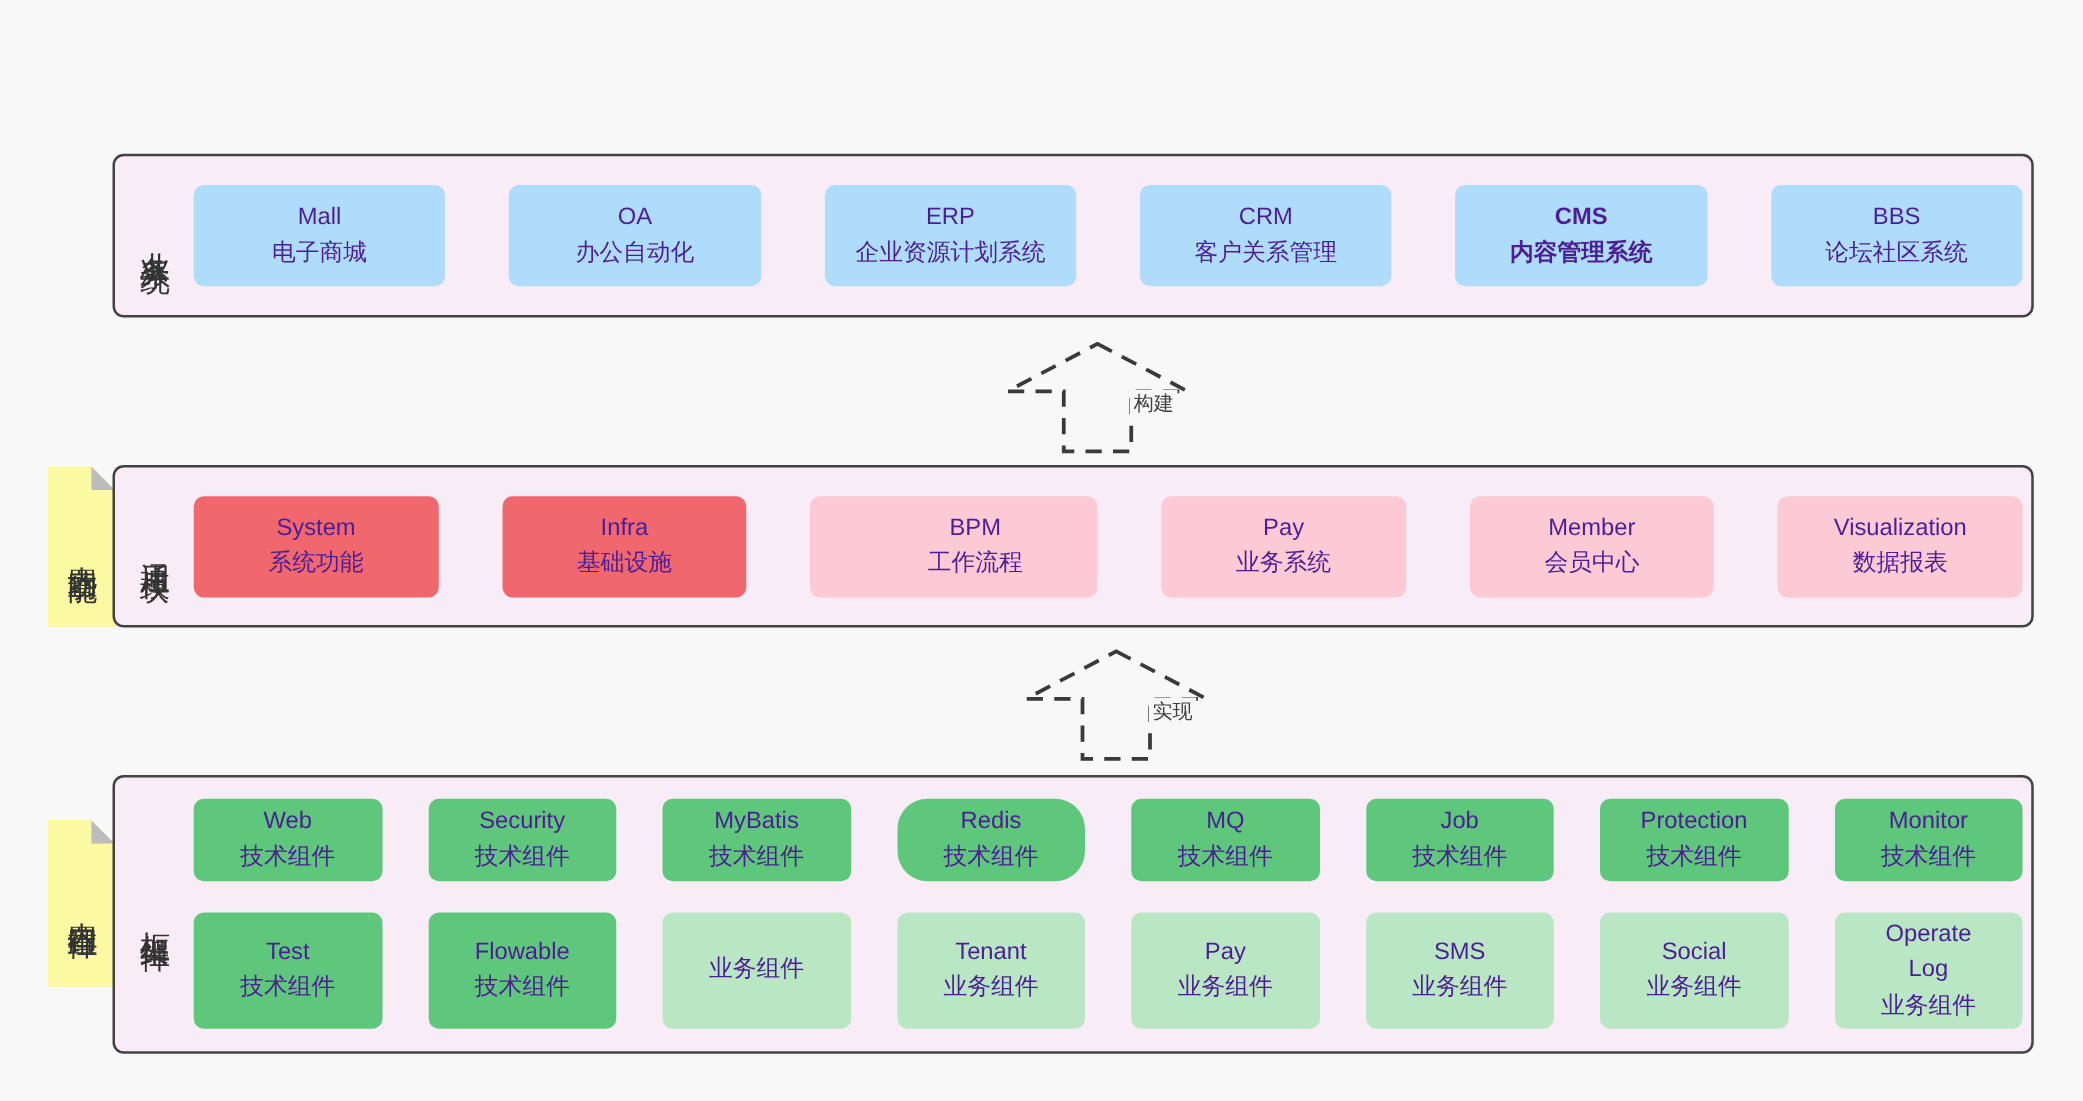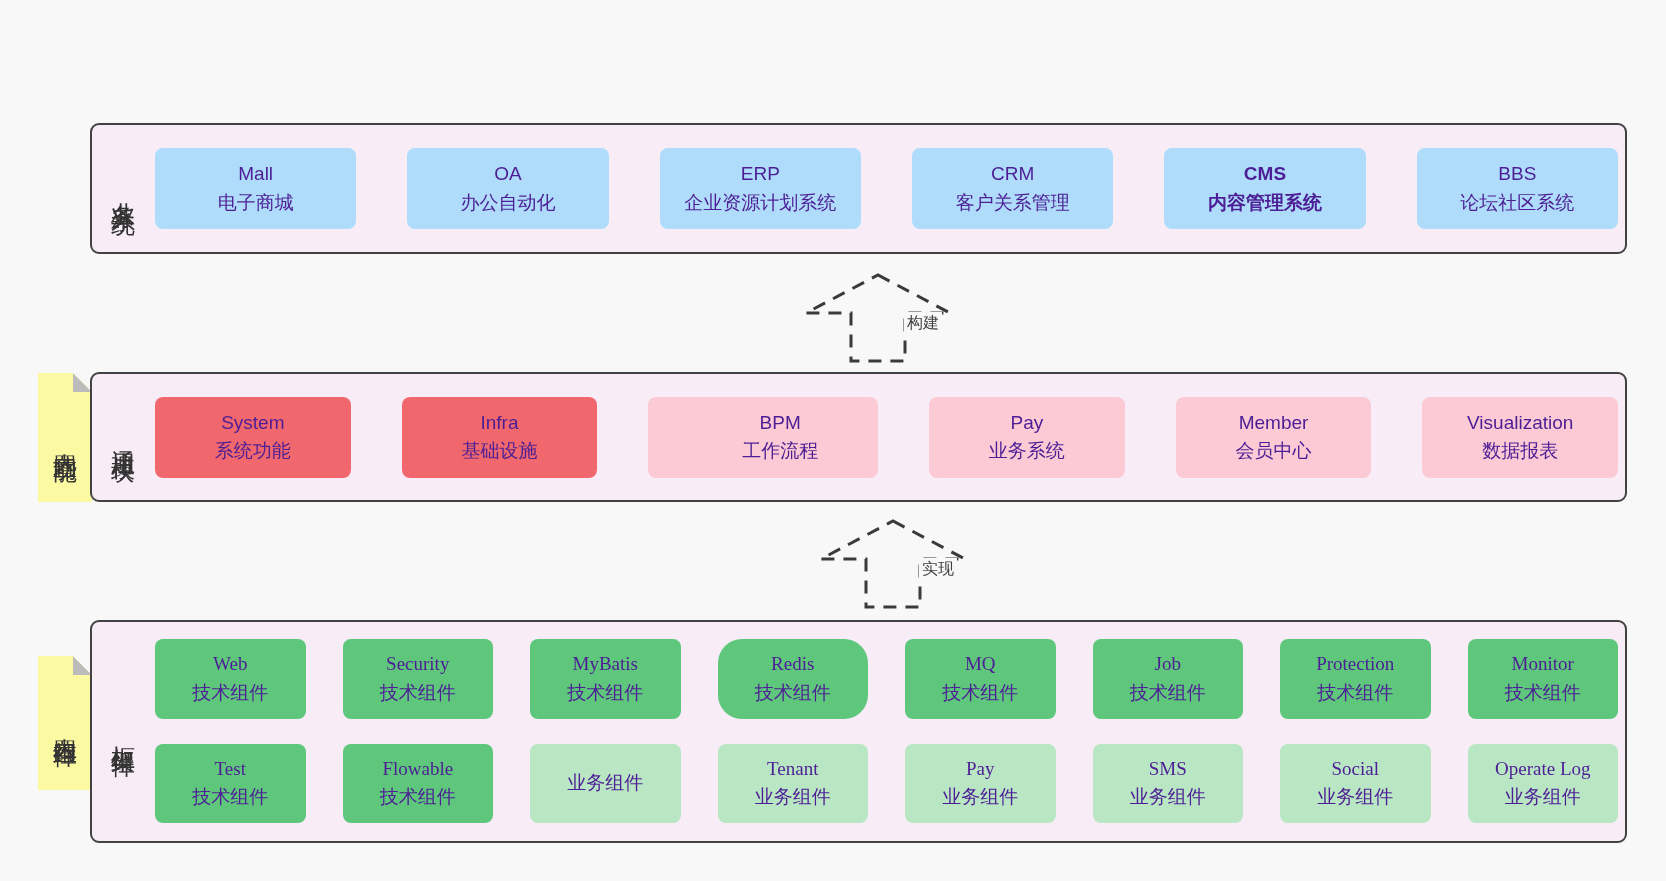--- a/index.html
+++ b/index.html
@@ -31,21 +31,21 @@
   .rows{
     position:absolute;left:63px;right:7px;top:17px;bottom:18px;
     display:flex;flex-direction:column;gap:25px;
   }
   .row{flex:1;display:flex;gap:37px;}
   .box{
     flex:1;height:81px;border-radius:8px;
     display:flex;flex-direction:column;align-items:center;justify-content:center;
     text-align:center;font-size:19px;line-height:1.5;color:#4c1d95;
   }
-  .row .box{height:auto;padding:4px 10px;box-sizing:border-box;font-family:Liberation Serif, serif;}
+  .row .box{height:auto;padding:4px 24px;box-sizing:border-box;}
   .row .box .box-name{max-width:118px;}
   .note{
     position:absolute;left:38px;width:54px;z-index:1;
     clip-path:polygon(0 0,calc(100% - 19px) 0,100% 19px,100% 100%,0 100%);
     display:flex;align-items:center;justify-content:center;
   }
   .note-1{top:373px;height:129px;}
   .note-2{top:656px;height:134px;}
   .note span{
     writing-mode:vertical-lr;text-orientation:upright;

